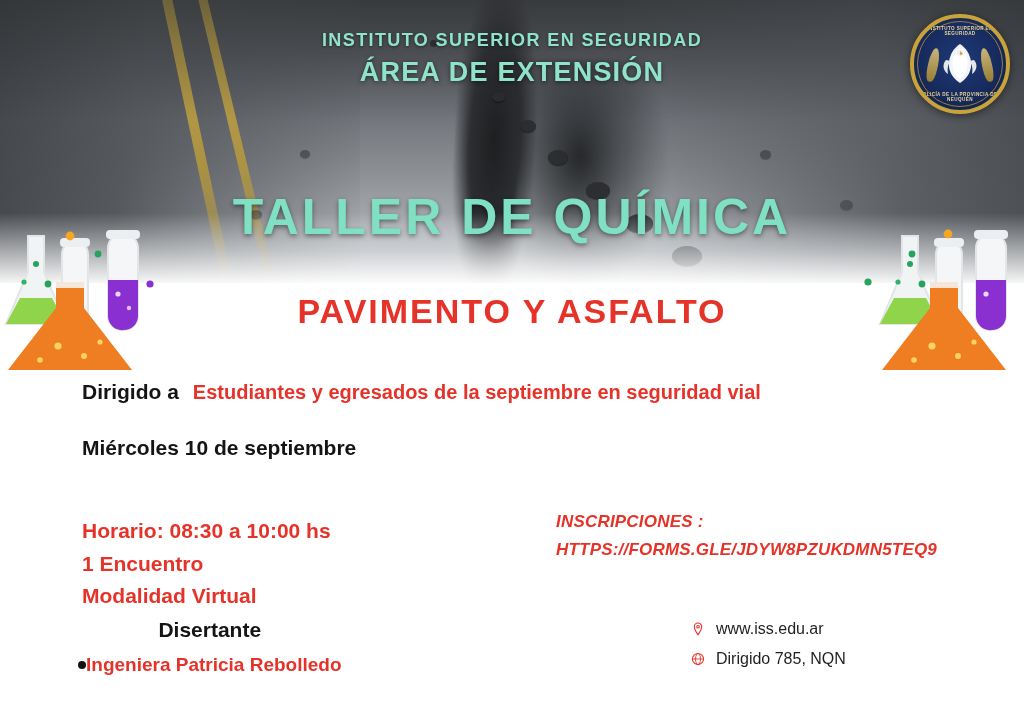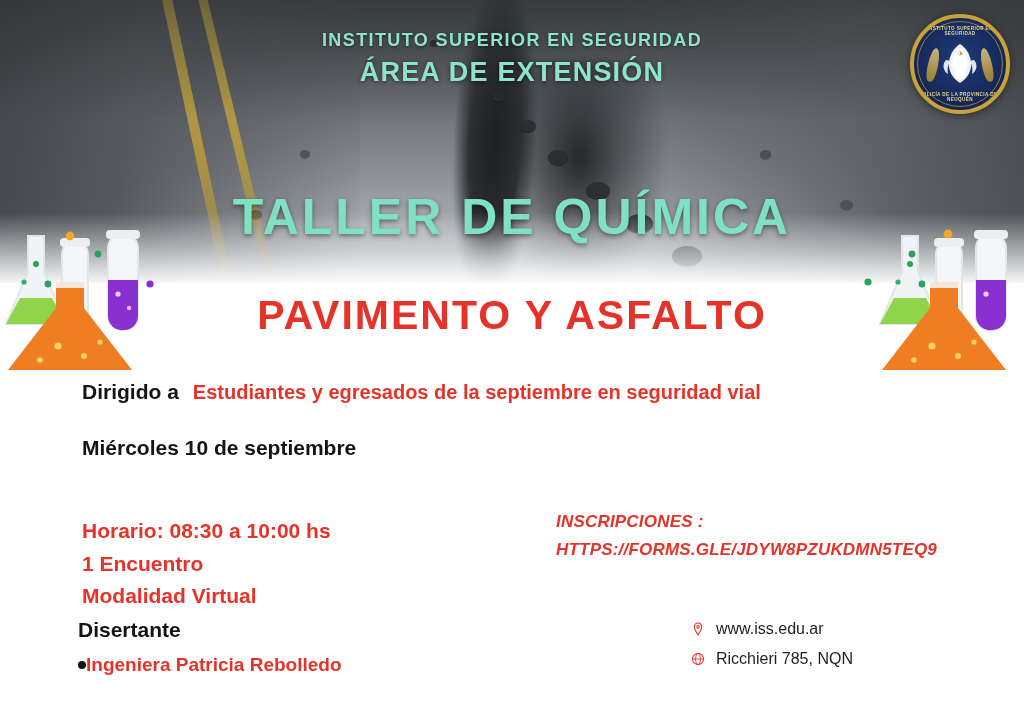--- a/index.html
+++ b/index.html
@@ -172,21 +172,21 @@
     letter-spacing: 3px;
     text-shadow: 0 2px 5px rgba(0,0,0,.45);
     z-index: 7;
   }
   .title-sub {
     position: absolute;
     left: 0; top: 292px;
     width: 1024px;
     text-align: center;
     color: #e63329;
-    font-size: 41px;
+    font-size: 34px;
     font-weight: bold;
     letter-spacing: 2px;
     z-index: 7;
   }
 
   
   .flasks {
     position: absolute;
     top: 224px;
     width: 180px;
@@ -237,20 +237,21 @@
     margin-top: 23px;
   }
   .block-disertante {
     position: absolute;
     left: 78px; top: 252px;
   }
   .block-disertante .d-title {
     color: #141414;
     font-size: 21px;
     font-weight: bold;
+    text-align: center;
   }
   .block-disertante .d-item {
     margin-top: 12px;
     display: flex;
     align-items: center;
     color: #e63329;
     font-size: 19px;
     font-weight: bold;
   }
   .bullet {
@@ -458,18 +459,18 @@
         <span class="c-txt">www.iss.edu.ar</span>
       </div>
       <div class="c-row">
         <span class="c-ico">
           <svg viewBox="0 0 16 16" width="14" height="14">
               <circle cx="8" cy="8" r="6.4" fill="none" stroke="#e63329" stroke-width="1.2"></circle>
               <ellipse cx="8" cy="8" rx="2.8" ry="6.4" fill="none" stroke="#e63329" stroke-width="1"></ellipse>
               <line x1="1.6" y1="8" x2="14.4" y2="8" stroke="#e63329" stroke-width="1"></line>
             </svg>
         </span>
-        <span class="c-txt">Ricchieri 785, NQN</span>
+        <span class="c-txt">Dirigido 785, NQN</span>
       </div>
     </div>
 
   </div>
 </div>
 
 </body></html>

